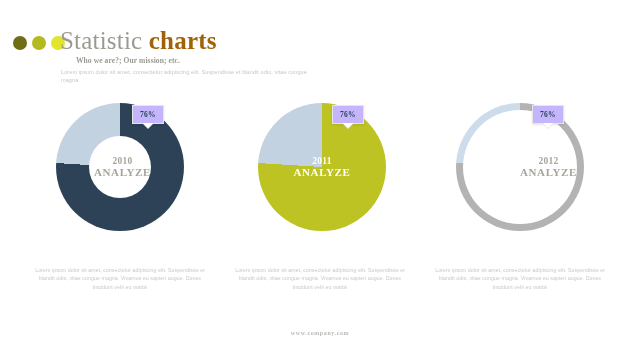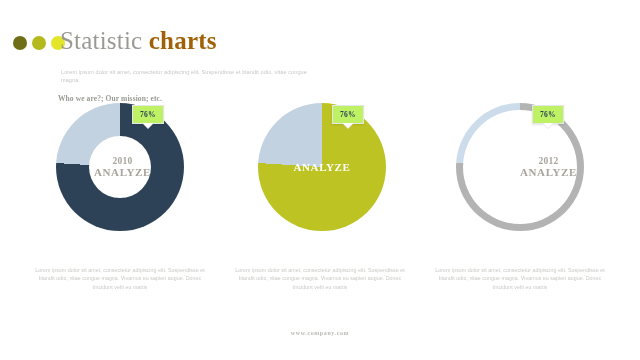--- a/index.html
+++ b/index.html
@@ -18,24 +18,24 @@
   .dot{width:14px;height:14px;border-radius:50%;}
   .title{
     position:absolute;left:60px;top:0px;
     font-family:"Liberation Serif", serif;
     font-size:25px;line-height:30px;
     color:#9a9a93;font-weight:400;letter-spacing:.2px;
     white-space:nowrap;
   }
   .title b{font-weight:700;color:#a16207;}
   .subtitle{
-    position:absolute;left:58px;top:30px;
+    position:absolute;left:76px;top:30px;
     font-family:"Liberation Serif", serif;
     font-size:7.5px;font-weight:700;color:#9a9a93;
-    letter-spacing:.1px;white-space:nowrap;margin-top:38px;
+    letter-spacing:.1px;white-space:nowrap;
   }
   .lead{
     position:absolute;left:61px;top:42px;width:260px;
     font-size:5.6px;line-height:8.2px;color:#c8c8c4;
     letter-spacing:.05px;
   }
 
   
   .charts{position:absolute;left:0;top:103px;width:640px;height:150px;}
   .chart-col{position:absolute;top:0;width:200px;height:150px;}
@@ -65,21 +65,21 @@
   .lbl-white{color:#ffffff;}
 
   .pie-center{
     position:absolute;left:50%;top:50%;transform:translate(-50%,-50%);
     width:100px;text-align:center;
   }
 
   
   .badge{
     position:absolute;
-    background:#bef264;
+    background:#c4b5fd;
     border:1px solid #e6e6e6;
     box-shadow:0 1px 2px rgba(0,0,0,.10);
     padding:4px 7px 4px 7px;
     font-size:7.5px;font-weight:700;color:#2d4257;
     font-family:"Liberation Serif", serif;
     letter-spacing:.2px;
     z-index:5;
   }
   .badge:after{
     content:"";position:absolute;left:10px;bottom:-5px;
@@ -144,20 +144,21 @@
         </div>
       </div>
       <div class="badge b1">76%</div>
     </div>
 
     <div class="chart-col c2">
       <div class="ring-wrap">
         <div class="ring" id="ring1" style="background: conic-gradient(rgb(189, 195, 34) 0deg, rgb(189, 195, 34) 273.6deg, rgb(195, 210, 224) 273.6deg, rgb(195, 210, 224) 360deg);"></div>
         <div class="pie-center">
           <div class="center-lbl lbl-white">
+            <span class="yr">2011</span>
             <span class="an">ANALYZE</span>
           </div>
         </div>
       </div>
       <div class="badge b2">76%</div>
     </div>
 
     <div class="chart-col c3">
       <div class="ring-wrap">
         <div class="ring" id="ring2" style="background: conic-gradient(rgb(179, 179, 179) 0deg, rgb(179, 179, 179) 273.6deg, rgb(205, 220, 234) 273.6deg, rgb(205, 220, 234) 360deg);"></div>

